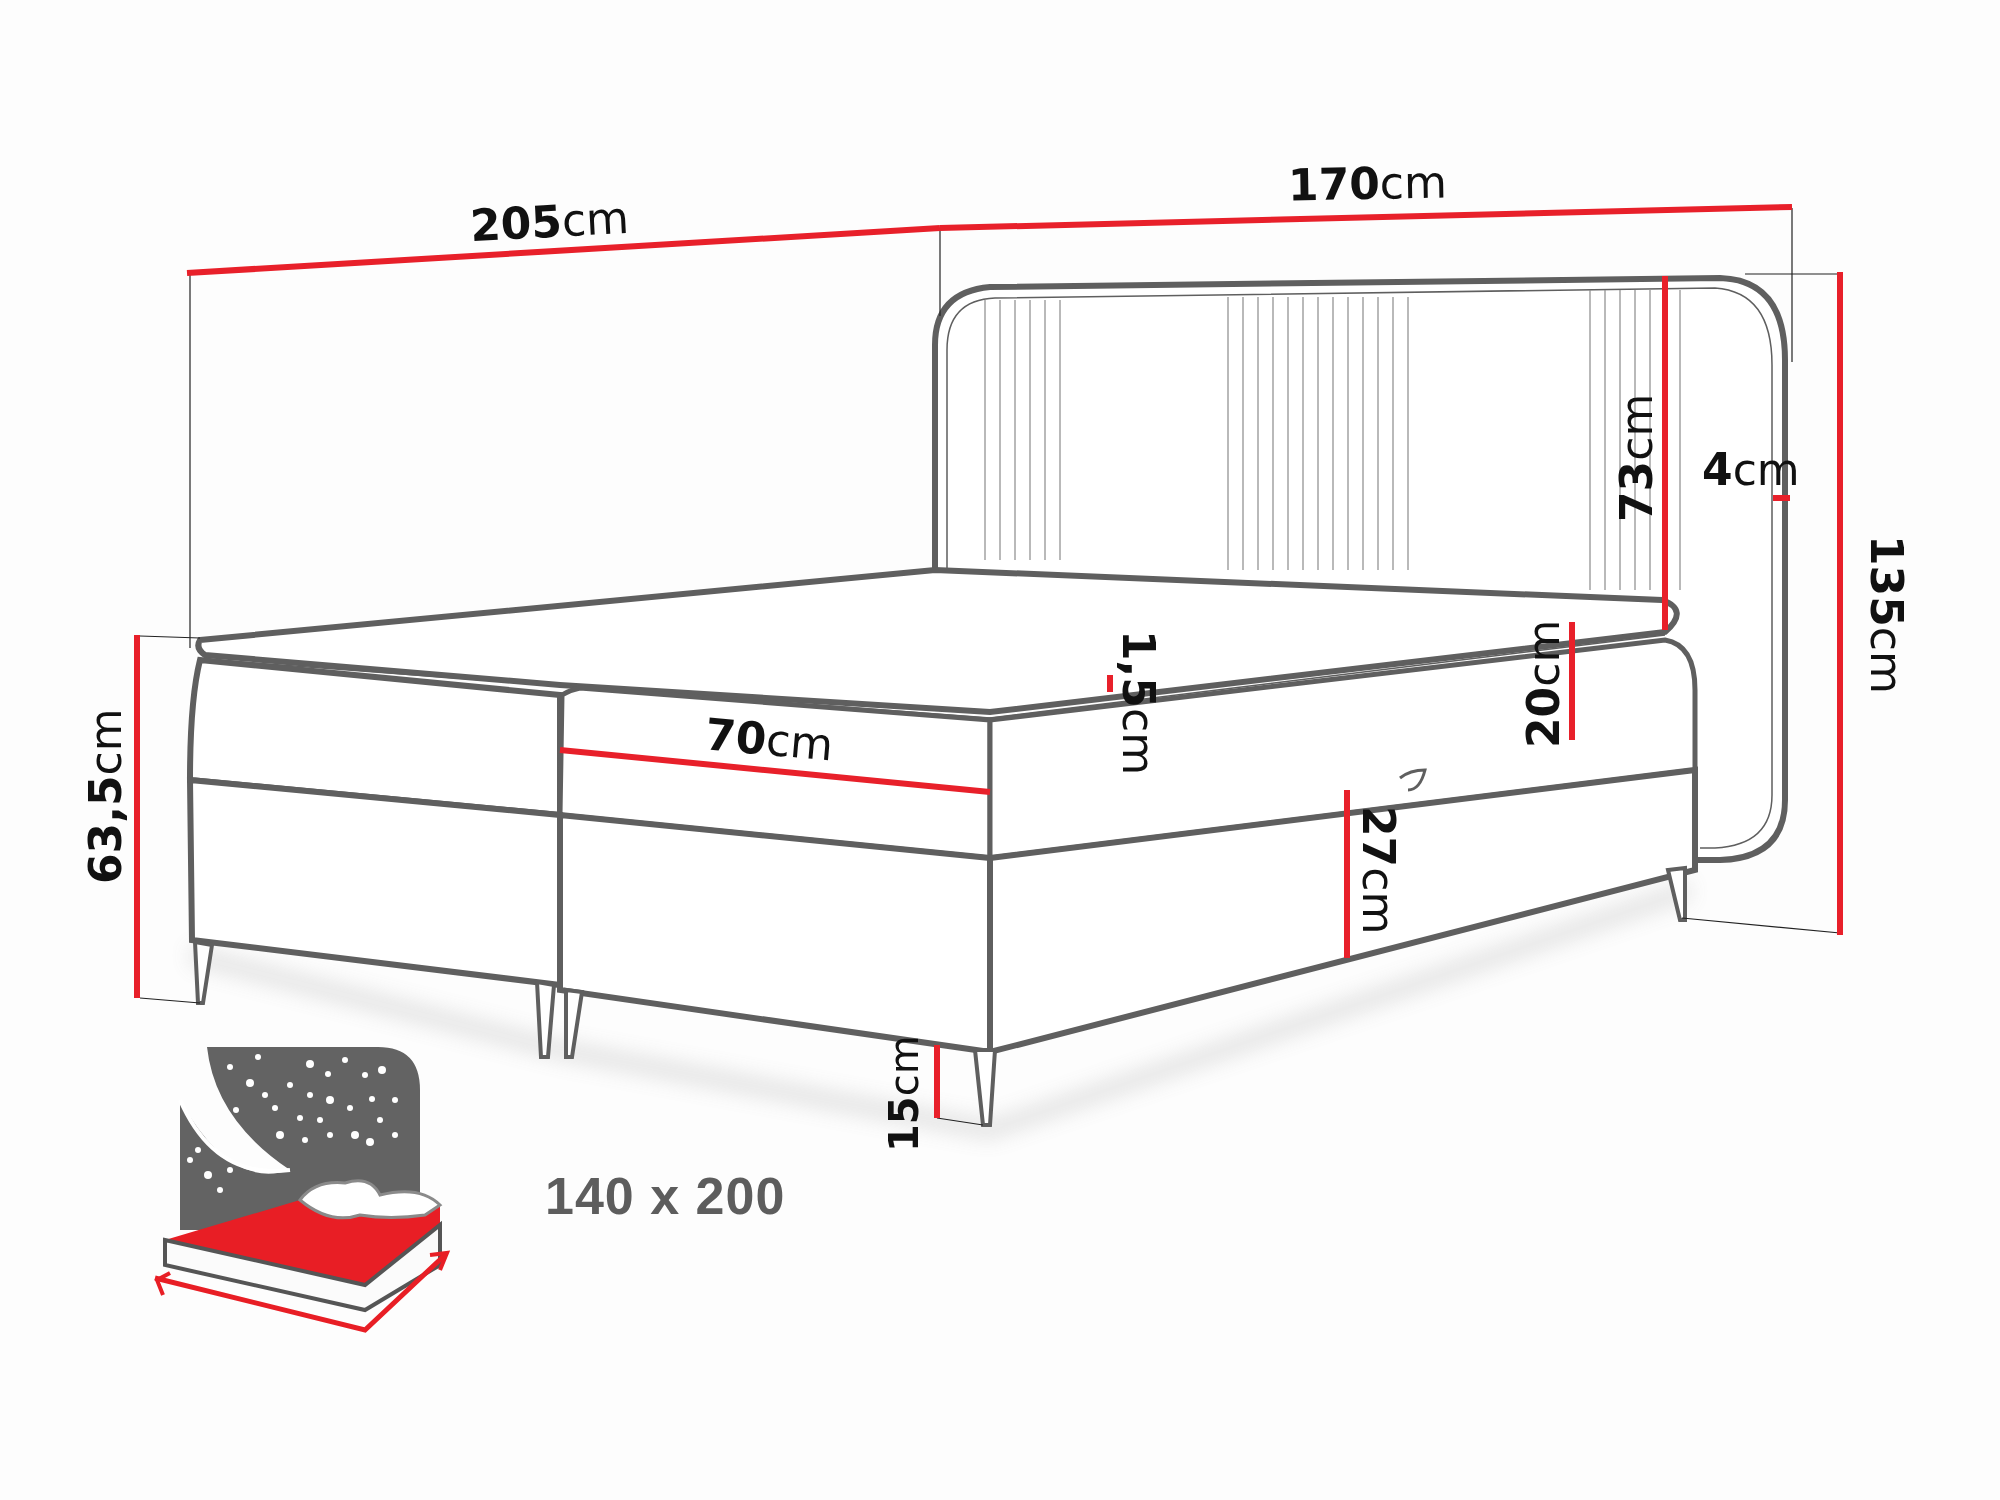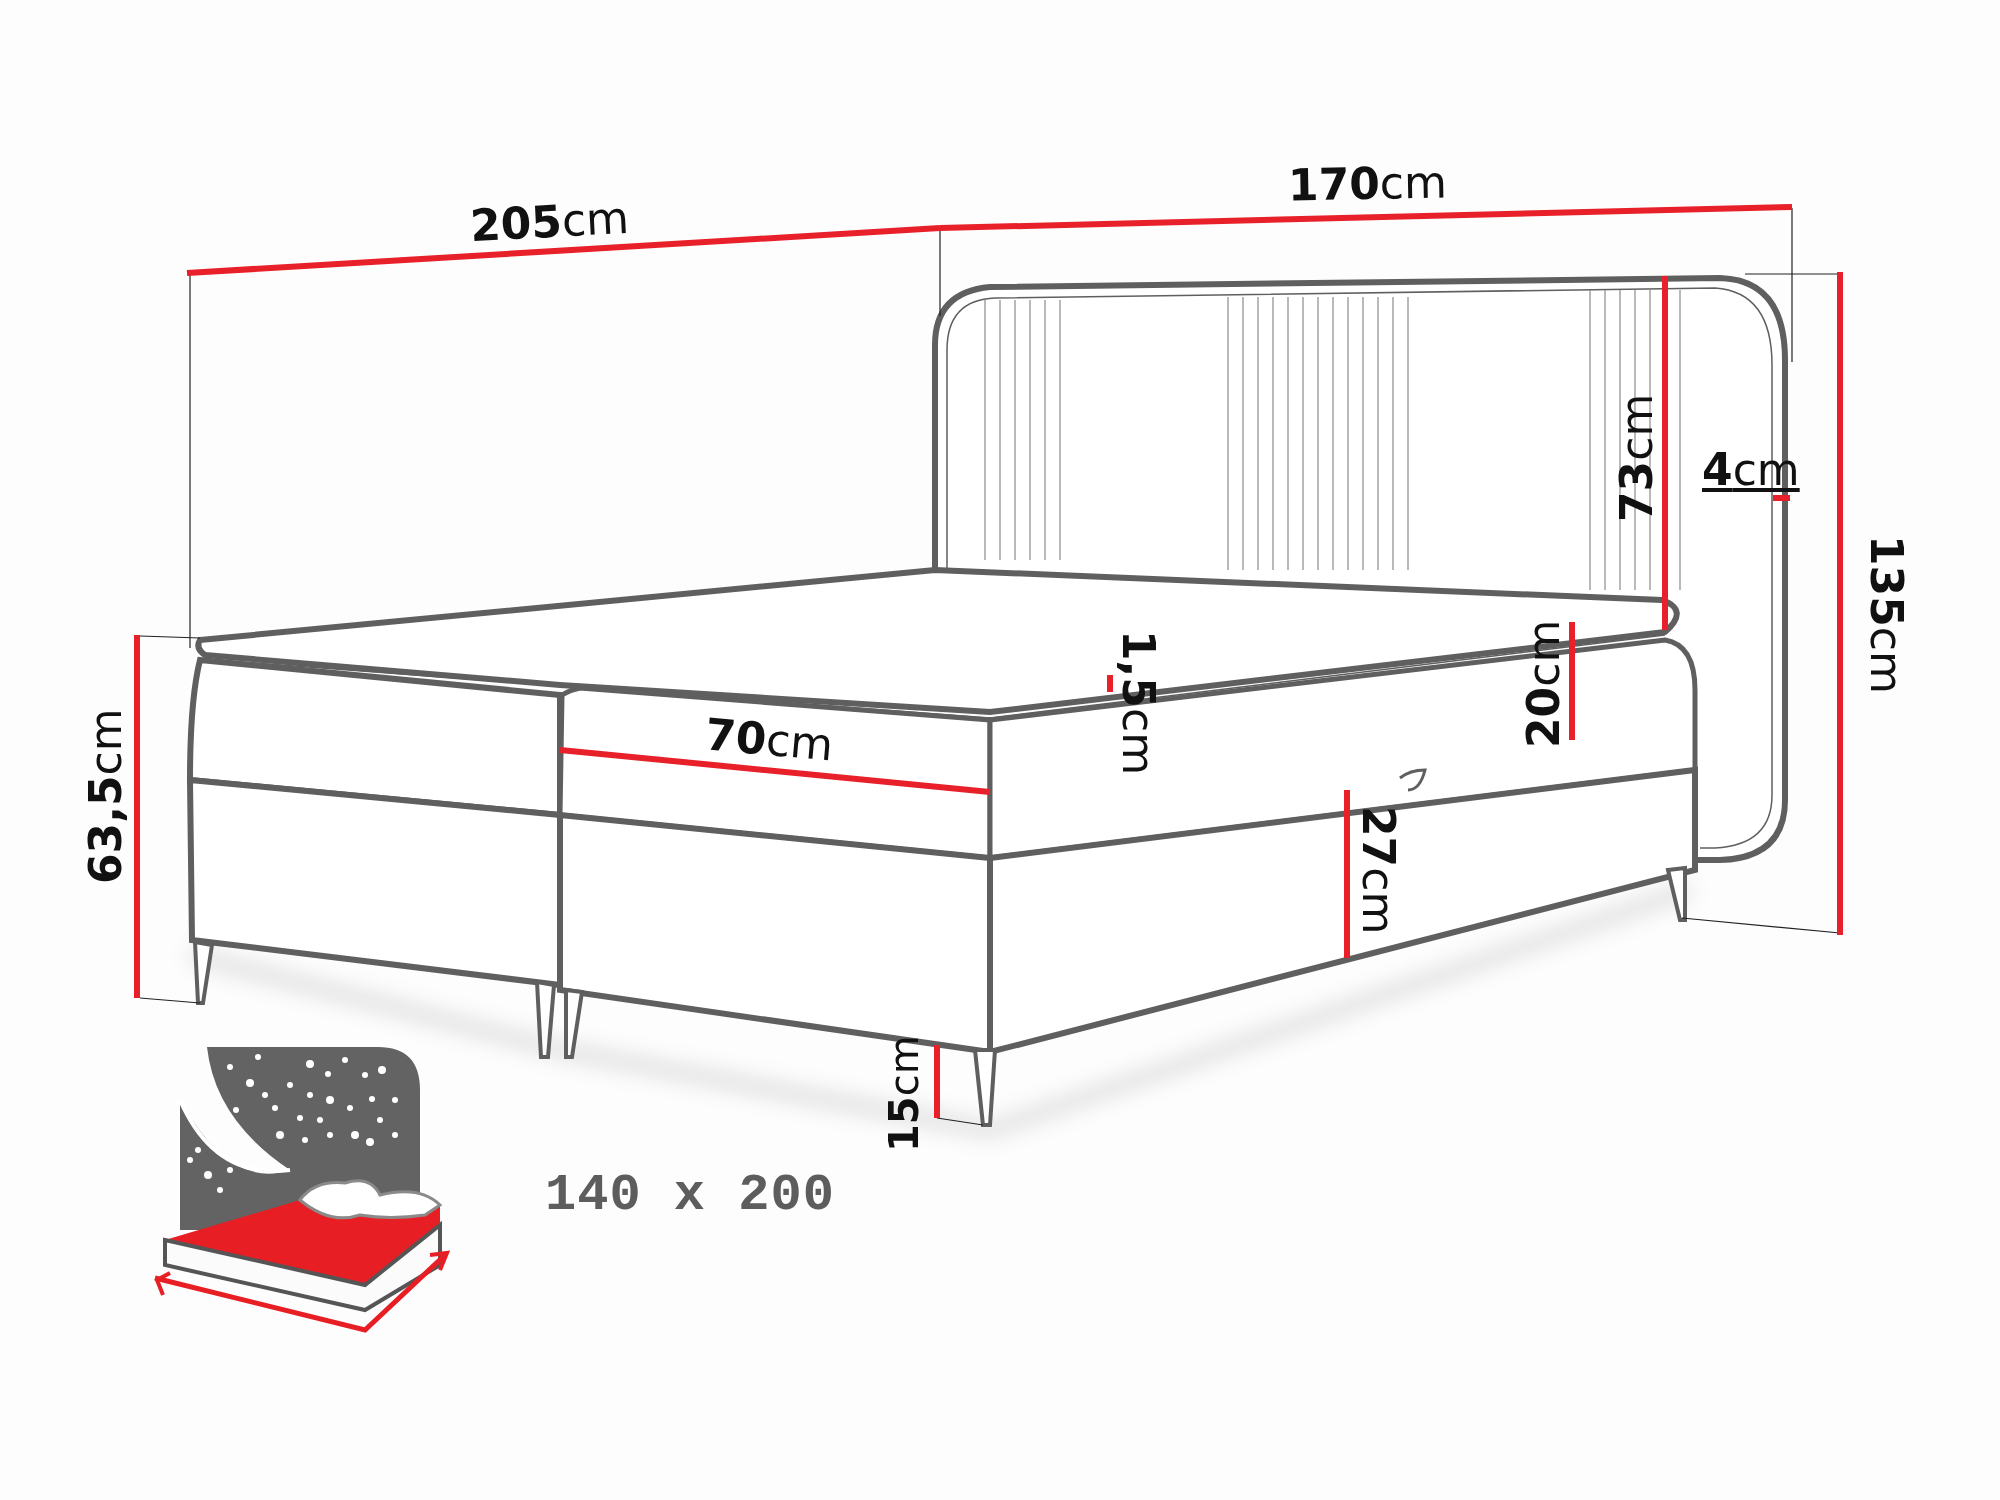--- a/index.html
+++ b/index.html
@@ -165,21 +165,21 @@
   </div>
 
   <div class="lbl" style="left:1288px; top:162px; transform:rotate(-1deg);">
     <b>170</b><span class="u">cm</span>
   </div>
 
   <div class="lbl rot-ccw" style="left:1615px; top:522px;">
     <b>73</b><span class="u">cm</span>
   </div>
 
-  <div class="lbl" style="left:1702px; top:448px;text-decoration:underline;">
+  <div class="lbl" style="left:1702px; top:448px;">
     <b>4</b><span class="u">cm</span>
   </div>
 
   <div class="lbl rot-cw" style="left:1908px; top:535px;">
     <b>135</b><span class="u">cm</span>
   </div>
 
   <div class="lbl rot-ccw" style="left:84px; top:884px;">
     <b>63,5</b><span class="u">cm</span>
   </div>
@@ -197,15 +197,15 @@
   </div>
 
   <div class="lbl rot-cw" style="left:1400px; top:806px;">
     <b>27</b><span class="u">cm</span>
   </div>
 
   <div class="lbl rot-ccw" style="left:884px; top:1152px; font-size:40px;">
     <b>15</b><span class="u">cm</span>
   </div>
 
-  <div class="size-text" style="left:545px; top:1166px;font-family:Liberation Mono, monospace;">140 x 200</div>
+  <div class="size-text" style="left:545px; top:1166px;">140 x 200</div>
 
 </div>
 
 </body></html>

